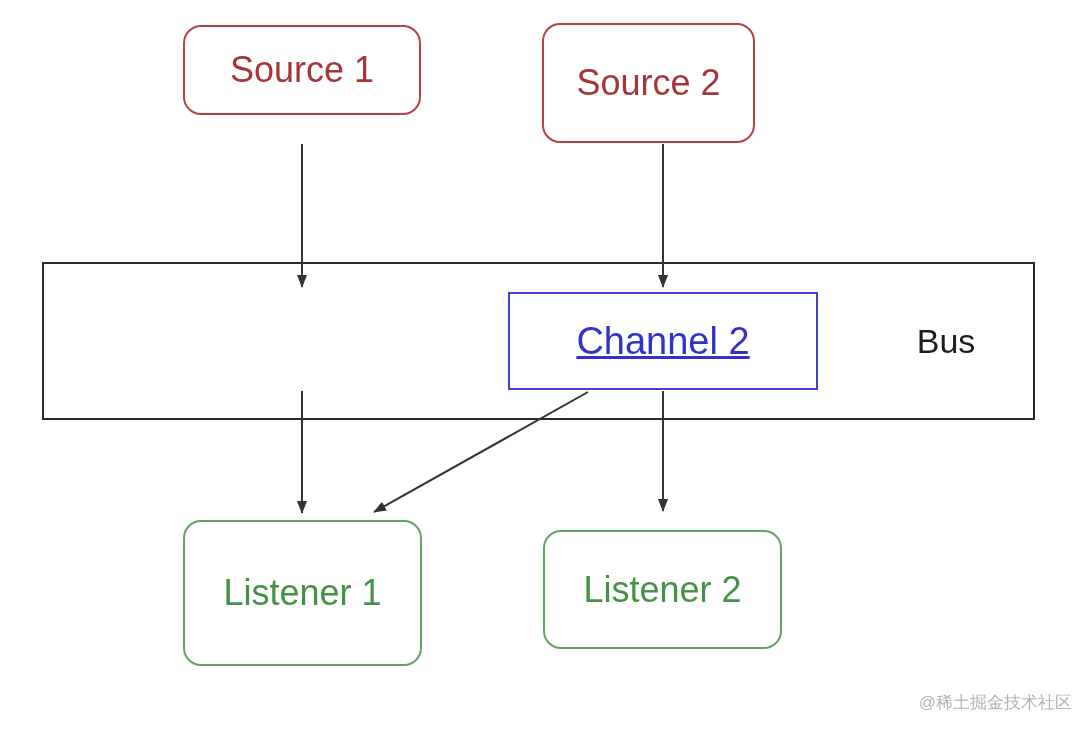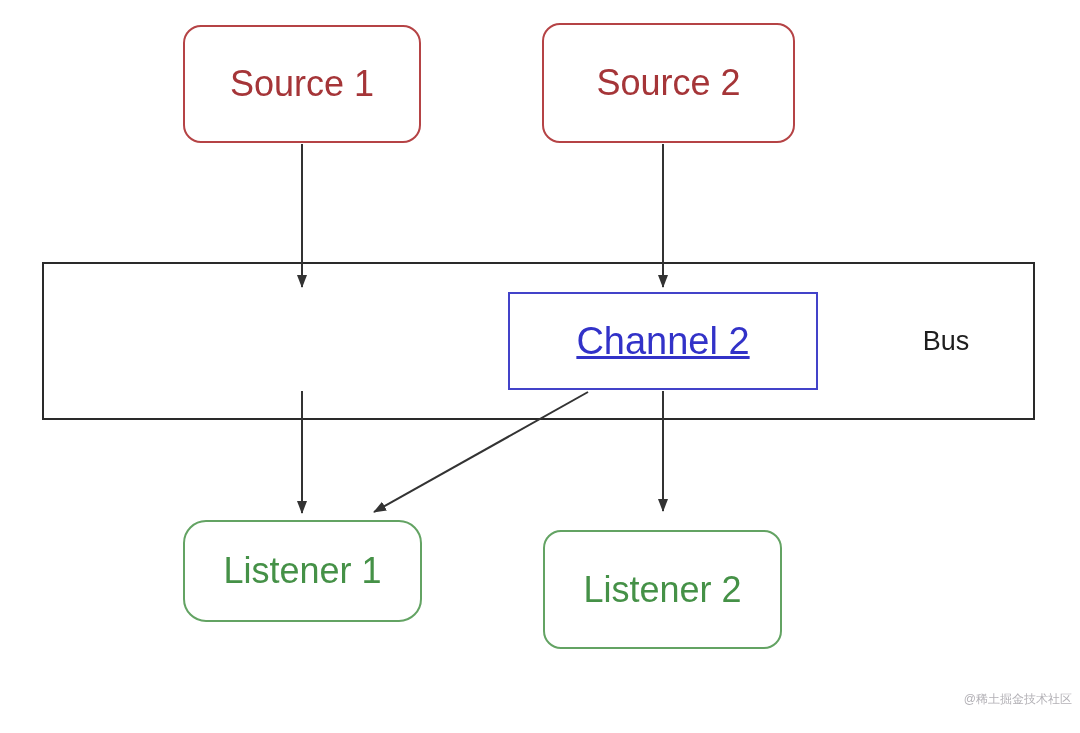--- a/index.html
+++ b/index.html
@@ -67,47 +67,47 @@
   .bus-label {
     position: absolute;
     left: 866px;
     top: 292px;
     width: 160px;
     height: 98px;
     display: flex;
     align-items: center;
     justify-content: center;
     color: var(--bus-text, #1e1e1e);
-    font-size: 27px;
+    font-size: 34px;
     z-index: 2;
   }
   .caption {
     position: absolute;
     left: 0;
     top: 684px;
     width: 1080px;
     text-align: center;
     color: var(--caption-text, #5c5c60);
     font-size: 22px;
     z-index: 2;
   }
   .watermark {
     position: absolute;
     right: 8px;
     top: 691px;
     color: var(--watermark-text, #b3b1b6);
-    font-size: 12px;
+    font-size: 17px;
     z-index: 2;
   }
   
-  .pos-source1  { left: 183px; top: 25px;  width: 238px; height: 118px; }
-  .pos-source2  { left: 542px; top: 23px;  width: 253px; height: 120px; }
+  .pos-source1  { left: 183px; top: 25px;  width: 238px; height: 90px; }
+  .pos-source2  { left: 542px; top: 23px;  width: 213px; height: 120px; }
   .pos-channel1 { left: 146px; top: 292px; width: 310px; height: 98px; }
   .pos-channel2 { left: 508px; top: 292px; width: 310px; height: 98px; text-decoration: underline; }
-  .pos-listener1{ left: 183px; top: 520px; width: 239px; height: 102px; border-radius: 23px; }
+  .pos-listener1{ left: 183px; top: 520px; width: 239px; height: 146px; }
   .pos-listener2{ left: 543px; top: 518px; width: 239px; height: 119px; margin-top: 12px; }
 </style>
 </head>
 <body>
 
 <div class="stage">
 
   <div class="bus-box"></div>
 
   <svg class="arrows" viewBox="0 0 1080 733" xmlns="http://www.w3.org/2000/svg">

